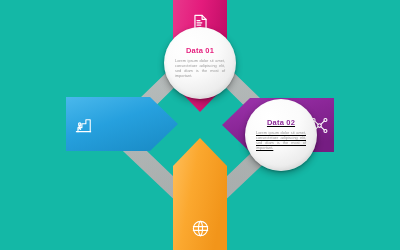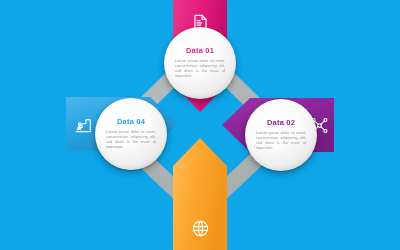--- a/index.html
+++ b/index.html
@@ -11,21 +11,21 @@
     height: 250px;
     overflow: hidden;
     background: #9a9a9a;
     font-family: "Liberation Sans", sans-serif;
   }
 
   #infographic {
     position: relative;
     width: 400px;
     height: 250px;
-    background: #0ea5e9;
+    background: #14b8a6;
   }
 
   .stage {
     position: absolute;
     inset: 0;
   }
 
   
   .band-svg {
     position: absolute;
@@ -70,21 +70,21 @@
     color: #9b9b9b;
     line-height: 1.32;
     text-align: justify;
     text-align-last: left;
     margin: 0;
     word-spacing: 0.4px;
   }
 
   
   .n1 { width: 72px; height: 72px; left: 164px; top: 27px; padding: 0 11px; }
-  .n2 { width: 72px; height: 72px; left: 245px; top: 99px; padding: 8px 11px; }
+  .n2 { width: 72px; height: 72px; left: 245px; top: 99px; padding: 8px 11px; text-decoration: underline; }
   .n3 { width: 72px; height: 72px; left: 164px; top: 164px; padding: 0 11px; }
   .n4 { width: 72px; height: 72px; left:  95px; top:  98px; padding: 0 11px; }
 
   .n1 .node-title { font-size: 7.5px; color: #e51f7e; }
   .n2 .node-title { font-size: 7.5px; color: #8e2a9a; }
   .n3 .node-title { font-size: 7.5px; color: #f7a329; }
   .n4 .node-title { font-size: 7.5px; color: #2aa3e0; }
 
   .node-body { font-size: 3.9px; }
 
@@ -229,19 +229,15 @@
       <div class="node-title">Data 01</div>
       <div class="node-body">Lorem ipsum dolor sit amet, consectetuer adipiscing elit, sed diam is the most of important.</div>
     </div>
 
     <div class="node n2">
       <div class="node-title">Data 02</div>
       <div class="node-body">Lorem ipsum dolor sit amet, consectetuer adipiscing elit, sed diam is the most of important.</div>
     </div>
 
 
-    <div class="node n4">
-      <div class="node-title">Data 04</div>
-      <div class="node-body">Lorem ipsum dolor sit amet, consectetuer adipiscing elit, sed diam is the most of important.</div>
-    </div>
 
   </div>
 </div>
 
 </body></html>

